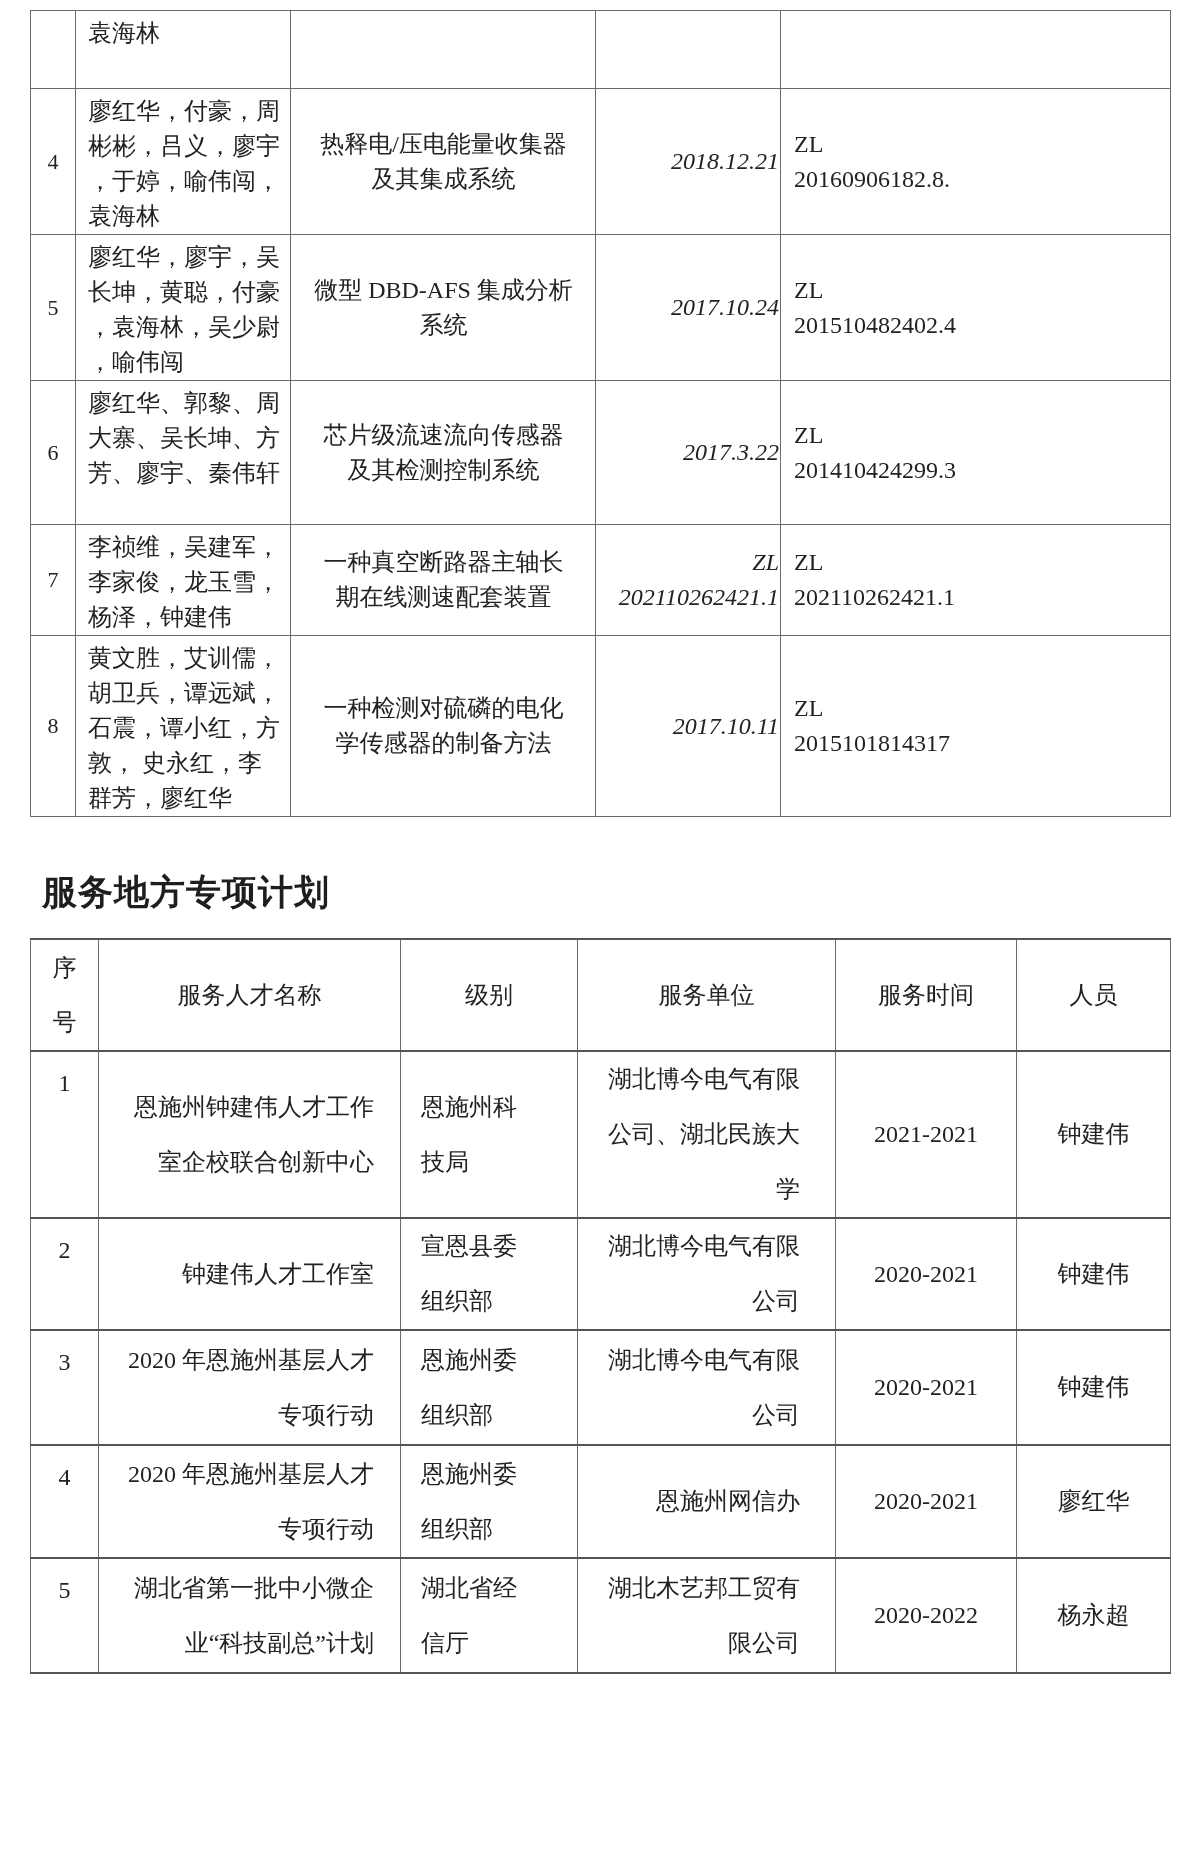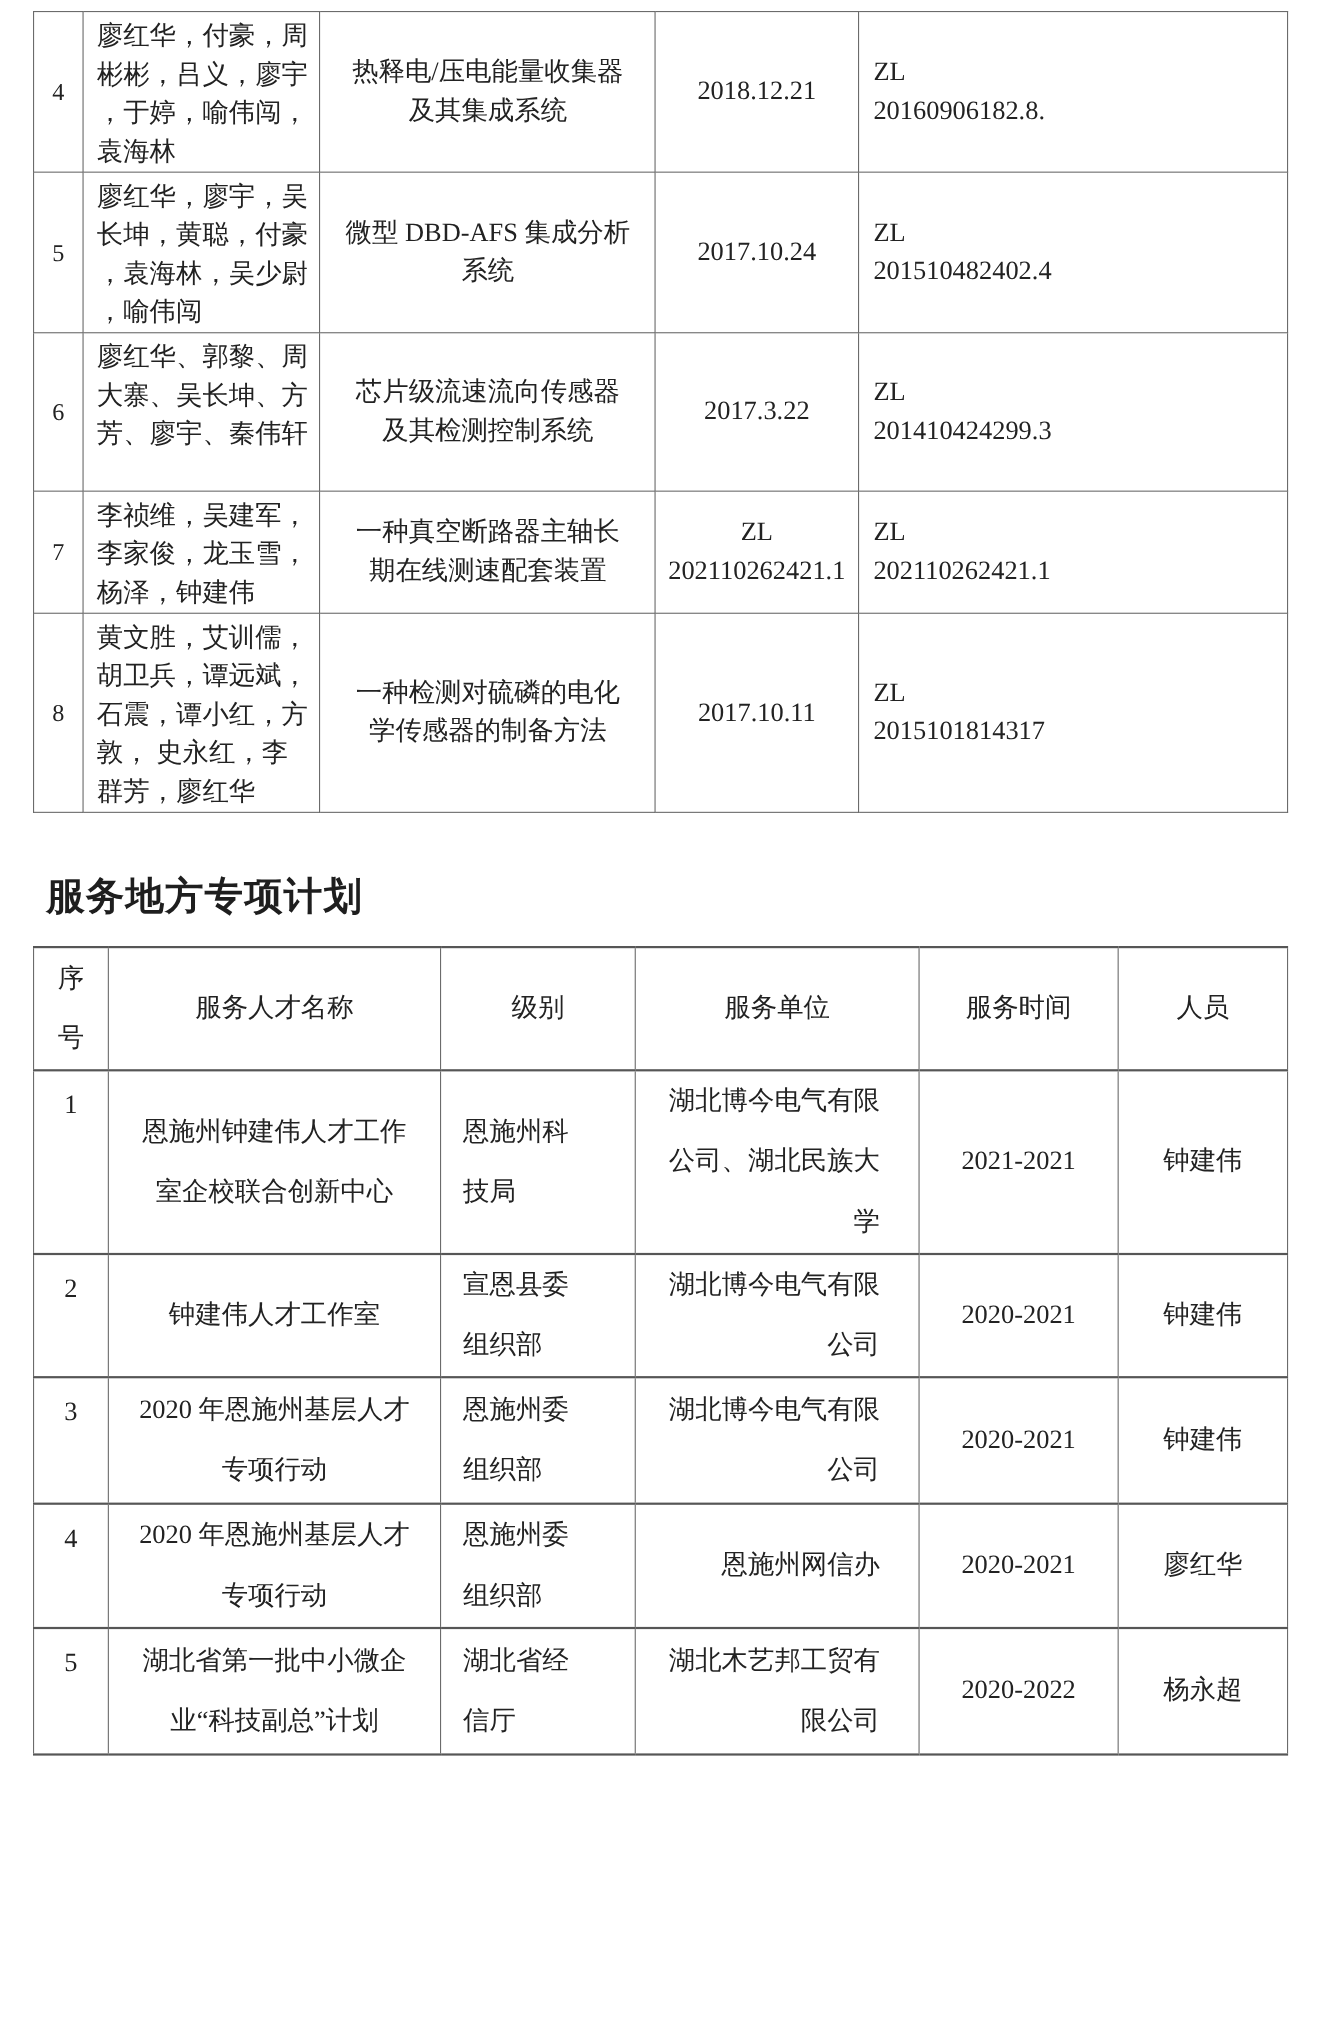--- a/index.html
+++ b/index.html
@@ -16,21 +16,21 @@
   
   .t1{margin-top:10px;font-size:24px;}
   .t1 td{border:1px solid #6b6b6b;overflow:hidden;}
   .t1 .num{text-align:center;vertical-align:middle;font-size:22px;}
   .t1 .inv{
     vertical-align:top;text-align:left;
     padding:5px 7px 0 12px;line-height:35px;
     word-break:break-all;line-break:anywhere;
   }
   .t1 .ttl{vertical-align:middle;text-align:center;padding:0 22px 0 23px;line-height:35px;}
-  .t1 .date{vertical-align:middle;text-align:center;line-height:35px;}
+  .t1 .date{vertical-align:middle;text-align:right;line-height:35px;font-style:italic;}
   .t1 .pat{vertical-align:middle;text-align:left;padding-left:13px;line-height:35px;}
   .t1 .line{display:block;}
 
   .r-carry{height:78px;}
   .r4{height:142px;}
   .r5{height:142px;}
   .r6{height:144px;}
   .r7{height:106px;}
   .r8{height:172px;}
 
@@ -45,21 +45,21 @@
   .t2{margin-top:22px;font-size:24px;}
   .t2 td{
     border:1px solid #6b6b6b;
     border-top:2px solid #565656;
     border-bottom:2px solid #565656;
     vertical-align:middle;text-align:center;
     line-height:55px;overflow:hidden;
   }
   .t2 thead td{line-height:54px;}
   .vword{display:inline-block;width:1.05em;line-height:54px;vertical-align:middle;}
-  .t2 .name{text-align:center;padding:0 26px;}
+  .t2 .name{text-align:right;padding:0 26px;}
   .t2 .level{text-align:left;padding:0 39px 0 20px;}
   .t2 .unit{text-align:right;padding:0 35px 0 23px;}
   .t2 .rnum{vertical-align:top;padding-top:4px;}
   .h-hdr{height:106px;}
   .hr1{height:115px;}
   .hr2{height:112px;}
   .hr3{height:115px;}
   .hr4{height:113px;}
   .hr5{height:115px;}
 </style>
@@ -68,20 +68,27 @@
 
 <table class="t1">
   <colgroup>
     <col style="width:45px">
       <col style="width:215px">
       <col style="width:305px">
     <col style="width:185px">
       <col style="width:390px">
   </colgroup>
   <tbody>
+    <tr class="r-carry">
+      <td class="num"></td>
+      <td class="inv">袁海林</td>
+      <td class="ttl"></td>
+      <td class="date"></td>
+      <td class="pat"></td>
+    </tr>
 
     <tr class="r4">
       <td class="num">4</td>
       <td class="inv">廖红华，付豪，周彬彬，吕义，廖宇，于婷，喻伟闯，袁海林</td>
       <td class="ttl">热释电/压电能量收集器及其集成系统</td>
       <td class="date">
         <span class="line">2018.12.21</span>
       </td>
       <td class="pat">
         <span class="line">ZL</span>

